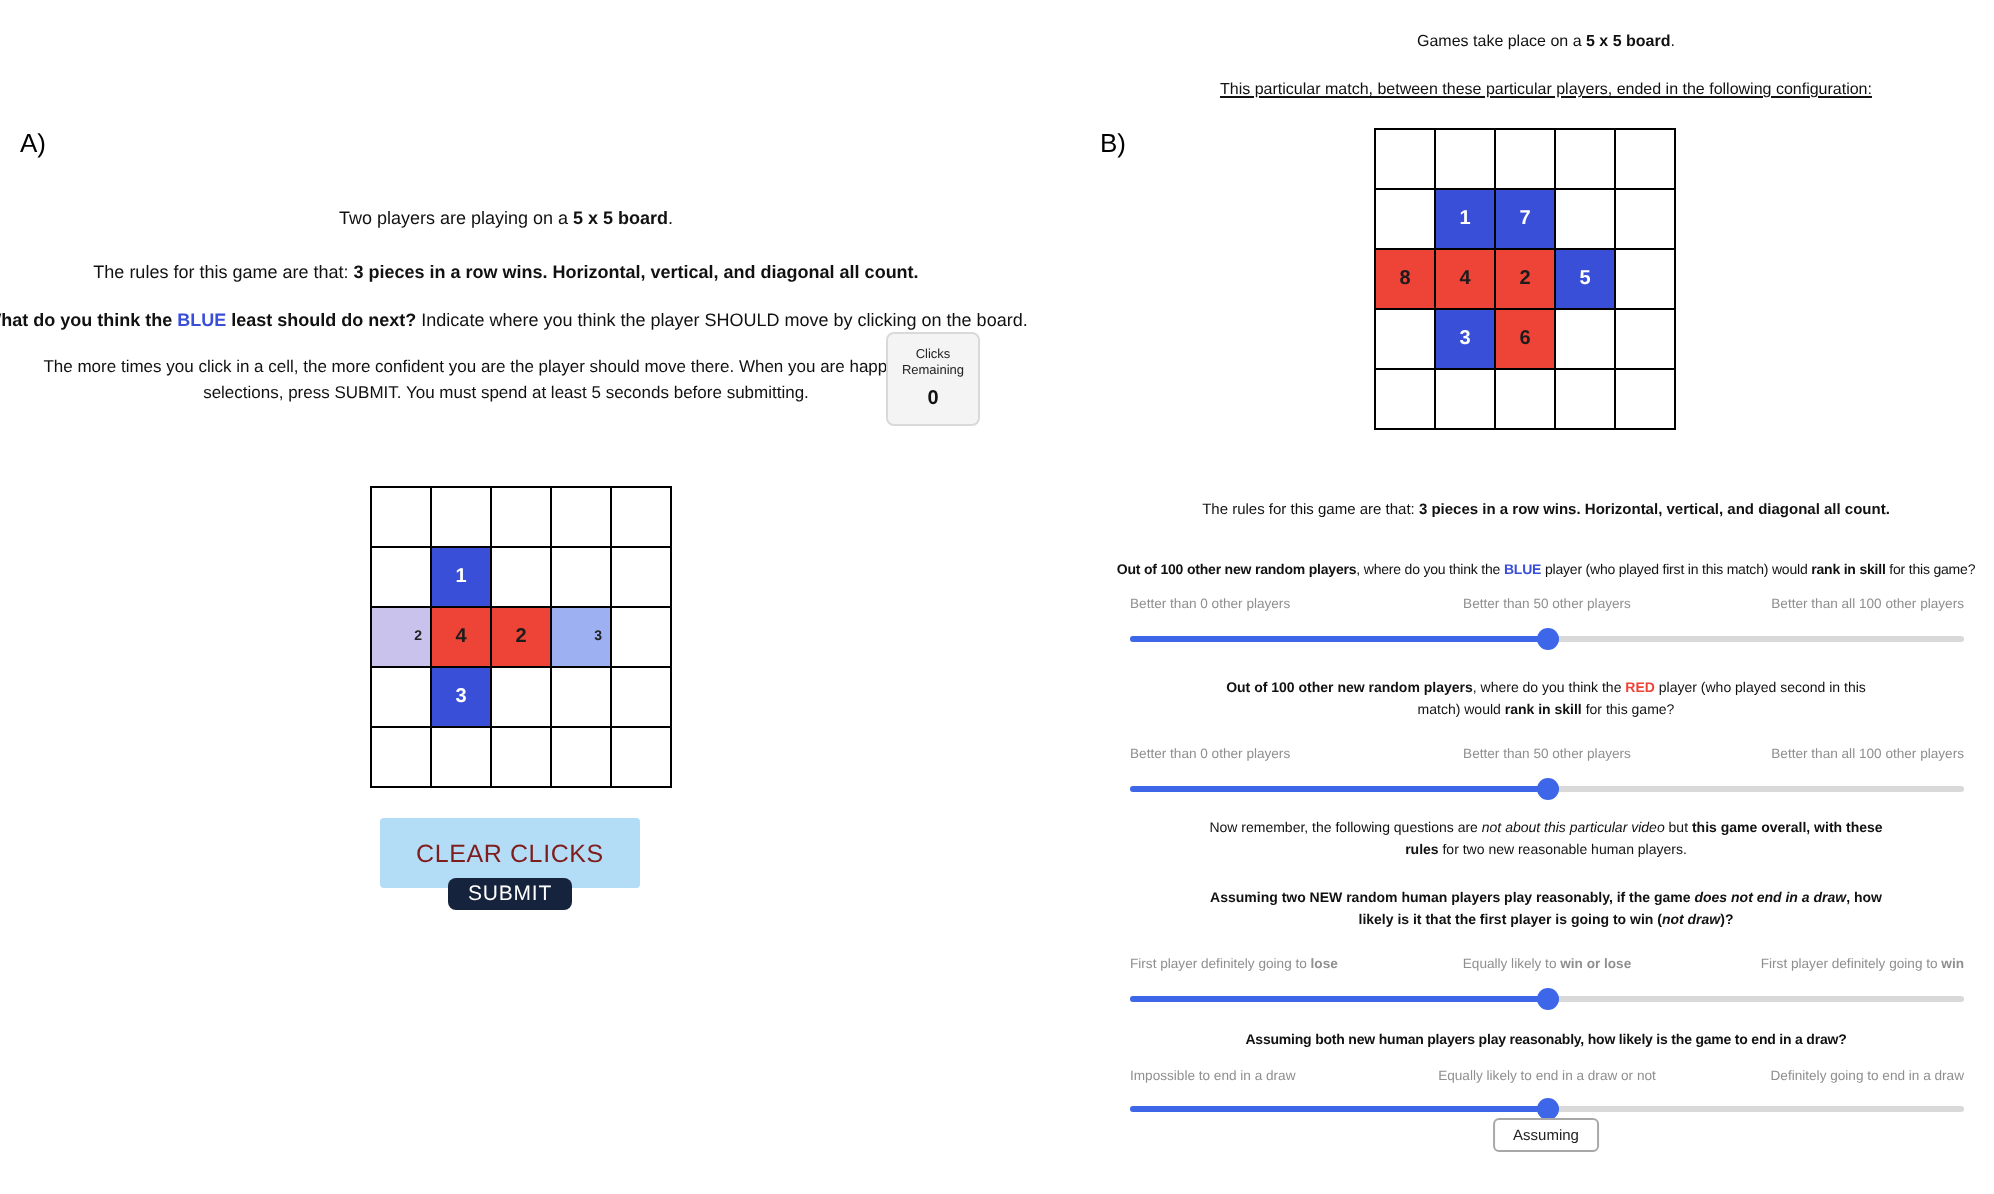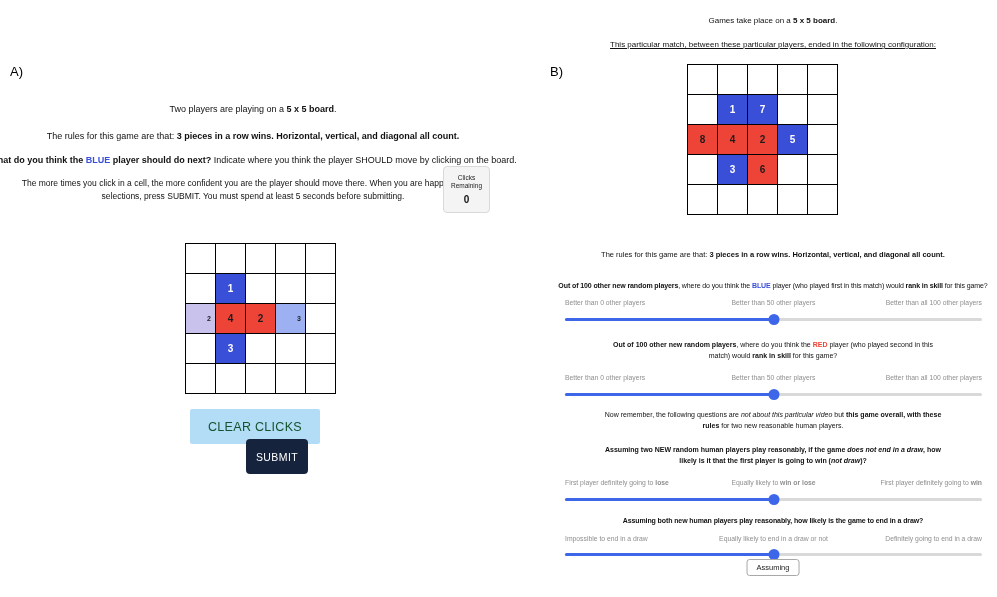--- a/index.html
+++ b/index.html
@@ -43,26 +43,26 @@
   .cell.red { background:var(--red); }
   .cell.red span { color:#1c1c1c; }
   .cell.click2 { background:var(--click2); }
   .cell.click3 { background:var(--click3); }
   .cell.click2, .cell.click3 { justify-content:flex-end; padding-right:4px; }
   .cell.click2 span, .cell.click3 span { font-size:7px; font-weight:600; color:#222; }
 
   .clear-btn {
     position:absolute; left:190px; top:409px; width:130px; height:35px;
     background:var(--clear_btn); border:none; border-radius:2px;
-    font-family:inherit; font-size:12.5px; color:#14532d; letter-spacing:0.3px; cursor:pointer;
+    font-family:inherit; font-size:12.5px; color:#7f1d1d; letter-spacing:0.3px; cursor:pointer;
   }
   .submit-btn {
-    position:absolute; left:224px; top:439px; width:62px; height:35px;
+    position:absolute; left:224px; top:439px; width:62px; height:16px;
     background:var(--submit_btn); border:none; border-radius:4px;
-    font-family:inherit; font-size:10.5px; color:#fff; letter-spacing:0.4px; cursor:pointer;margin-left:22px;
+    font-family:inherit; font-size:10.5px; color:#fff; letter-spacing:0.4px; cursor:pointer;
   }
 
   
   .b-line { position:absolute; left:223px; transform:translateX(-50%); white-space:nowrap; font-size:8px; }
   .b-rules { font-size:7.5px; }
   .b-q { position:absolute; left:223px; transform:translateX(-50%); white-space:nowrap; font-size:7px; letter-spacing:-0.1px; }
   .b-para { position:absolute; left:223px; transform:translateX(-50%); width:340px; text-align:center; font-size:7px; line-height:11px; }
 
   .slider-labels { position:absolute; left:15px; width:417px; height:9px; font-size:6.8px; color:var(--label_gray); }
   .sl { position:absolute; top:0; white-space:nowrap; }
@@ -82,21 +82,21 @@
   }
 </style>
 </head>
 <body>
 
 <div class="panel panel-a">
   <div class="panel-label" style="left:10px; top:64px;">A)</div>
 
   <div class="a-line" style="top:104px;text-align:center;"><span>Two players are playing on a </span><span style="font-weight: bold;">5 x 5 board</span><span>.</span></div>
   <div class="a-line" style="top:131px;"><span>The rules for this game are that: </span><span style="font-weight: bold;">3 pieces in a row wins. Horizontal, vertical, and diagonal all count.</span></div>
-  <div class="a-line" style="top:155px;"><span style="font-weight: bold;">What do you think the </span><span style="font-weight: bold; color: rgb(58, 79, 216);">BLUE</span><span style="font-weight: bold;"> player should do next?</span><span> Indicate where you think the player SHOULD move by clicking on the board.</span></div>
+  <div class="a-line" style="top:155px;"><span style="font-weight: bold;">What do you think the </span><span style="font-weight: bold; color: rgb(58, 79, 216);">BLUE</span><span style="font-weight: bold;"> least should do next?</span><span> Indicate where you think the player SHOULD move by clicking on the board.</span></div>
   <div class="a-para" style="top:177px;"><span>The more times you click in a cell, the more confident you are the player should move there. When you are happy with your selections, press SUBMIT. You must spend at least 5 seconds before submitting.</span></div>
 
   <div class="clicks-box">
     <div class="cb-line">Clicks</div>
     <div class="cb-line">Remaining</div>
     <div class="cb-value">0</div>
   </div>
 
   <div class="board" style="left: 185px; top: 243px; grid-template-columns: repeat(5, 30px);">
       <div class="cell"></div>

